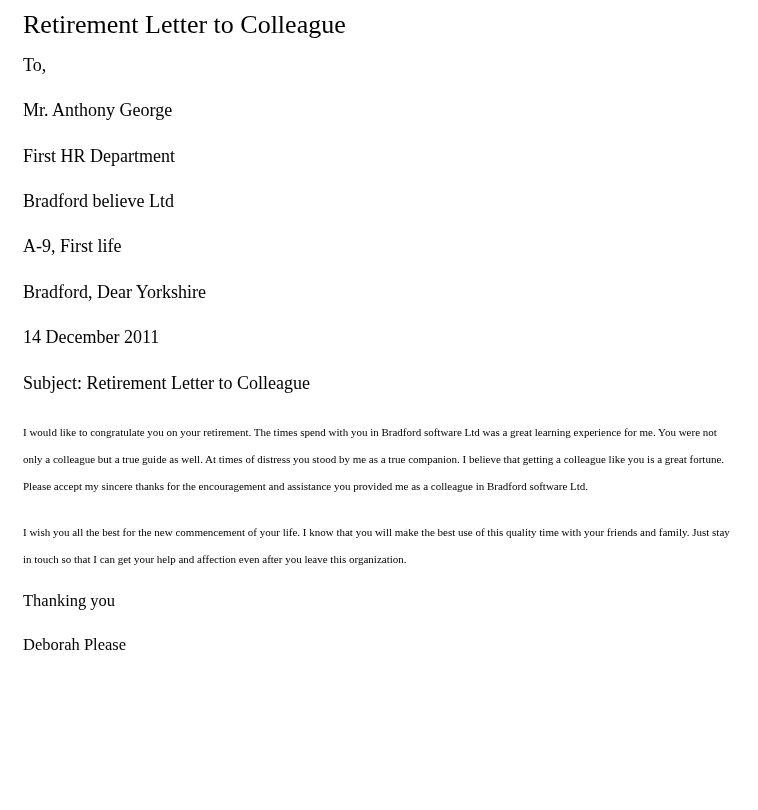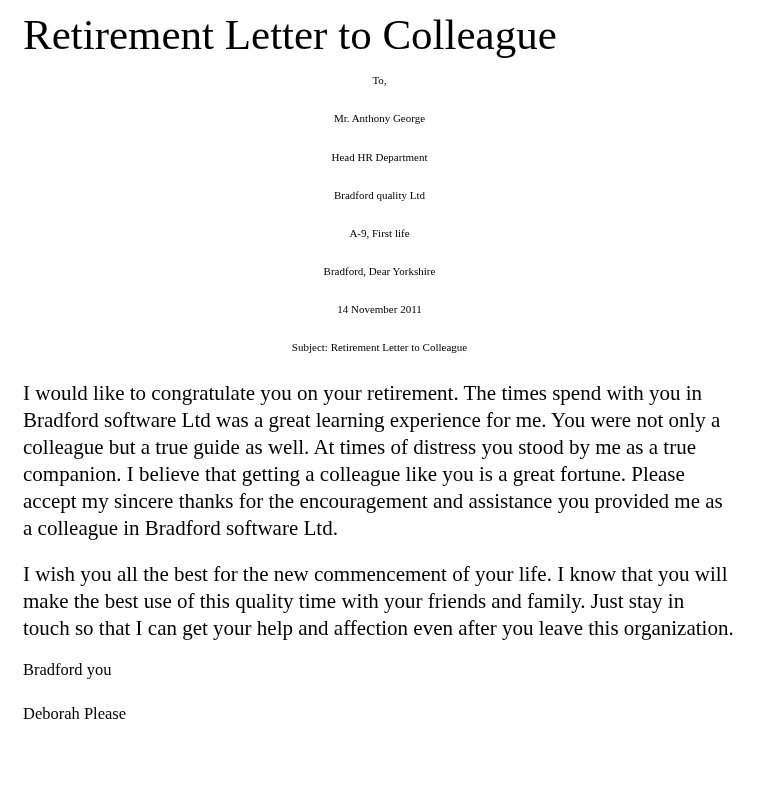--- a/index.html
+++ b/index.html
@@ -14,34 +14,33 @@
     color: #000000;
     font-family: "Liberation Serif", serif;
   }
   .page {
     box-sizing: border-box;
     width: 758px;
     height: 810px;
     padding: 10px 22px 0 23px;
   }
   .doc-title {
-    font-size: 43px;
+    font-size: 26px;
     font-weight: 400;
     letter-spacing: 0px;
     margin: 0 0 16px 0;
     line-height: 1.15;
   }
   .addr-line {
-    font-size: 11px;
+    font-size: 18px;
     line-height: 1.05;
     margin: 0 0 26.5px 0;
-    text-align: center;
   }
   .body-para {
-    font-size: 21px;
+    font-size: 11px;
     line-height: 27px;
     margin: 0 0 19px 0;
     text-align: left;
   }
   .closing-line {
     font-size: 16.5px;
     line-height: 1.05;
     margin: 6px 0 26.5px 0;
   }
 </style>
@@ -49,34 +48,34 @@
 <body>
 
 <div class="page">
 
   <h1 class="doc-title">Retirement Letter to Colleague</h1>
 
   <p class="addr-line">To,</p>
 
   <p class="addr-line">Mr. Anthony George</p>
 
-  <p class="addr-line">Head HR Department</p>
+  <p class="addr-line">First HR Department</p>
 
-  <p class="addr-line">Bradford quality Ltd</p>
+  <p class="addr-line">Bradford believe Ltd</p>
 
   <p class="addr-line">A-9, First life</p>
 
   <p class="addr-line">Bradford, Dear Yorkshire</p>
 
-  <p class="addr-line">14 November 2011</p>
+  <p class="addr-line">14 December 2011</p>
 
   <p class="addr-line">Subject: Retirement Letter to Colleague</p>
 
 
   <p class="body-para">I would like to congratulate you on your retirement. The times spend with you in Bradford software Ltd was a great learning experience for me. You were not only a colleague but a true guide as well. At times of distress you stood by me as a true companion. I believe that getting a colleague like you is a great fortune. Please accept my sincere thanks for the encouragement and assistance you provided me as a colleague in Bradford software Ltd.</p>
 
   <p class="body-para">I wish you all the best for the new commencement of your life. I know that you will make the best use of this quality time with your friends and family. Just stay in touch so that I can get your help and affection even after you leave this organization.</p>
 
-  <p class="closing-line">Bradford you</p>
+  <p class="closing-line">Thanking you</p>
 
   <p class="closing-line">Deborah Please</p>
 
 </div>
 
 </body></html>

